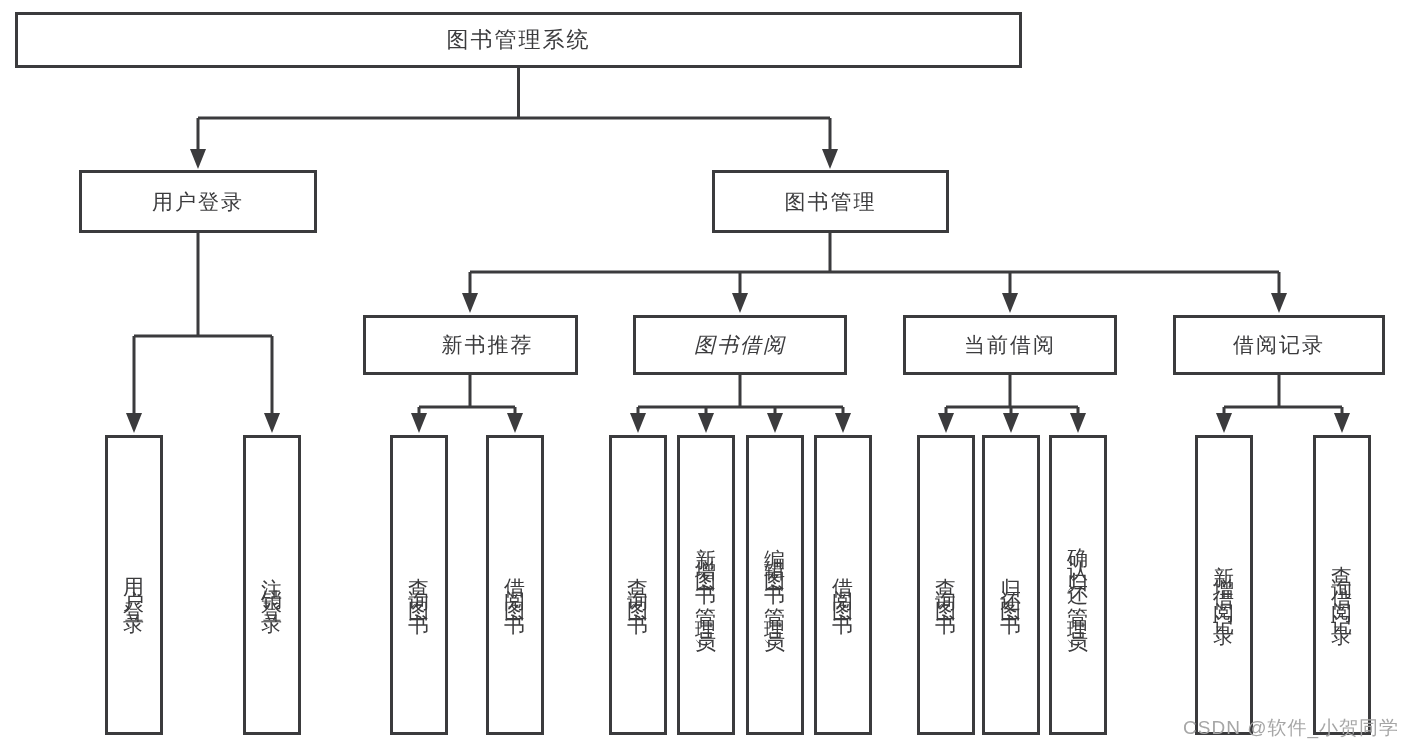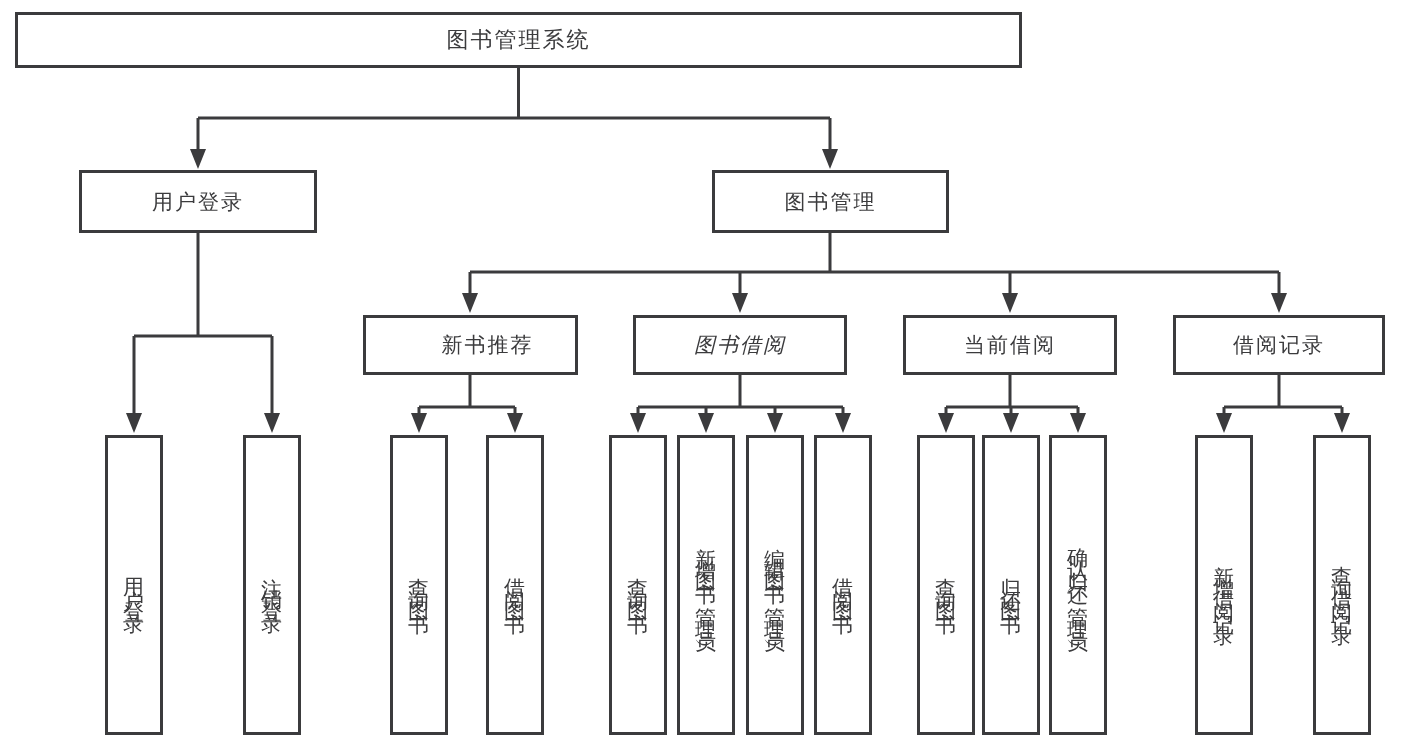--- a/index.html
+++ b/index.html
@@ -163,14 +163,15 @@
     <span>确认归还（管理员）</span>
   </div>
 
   <div class="node leaf" style="left:1195px; top:435px; width:58px; height:300px;">
     <span>新增借阅记录</span>
   </div>
   <div class="node leaf" style="left:1313px; top:435px; width:58px; height:300px;">
     <span>查询借阅记录</span>
   </div>
 
+  <div class="watermark">CSDN @软件_小贺同学</div>
 
 </div>
 
 </body></html>

